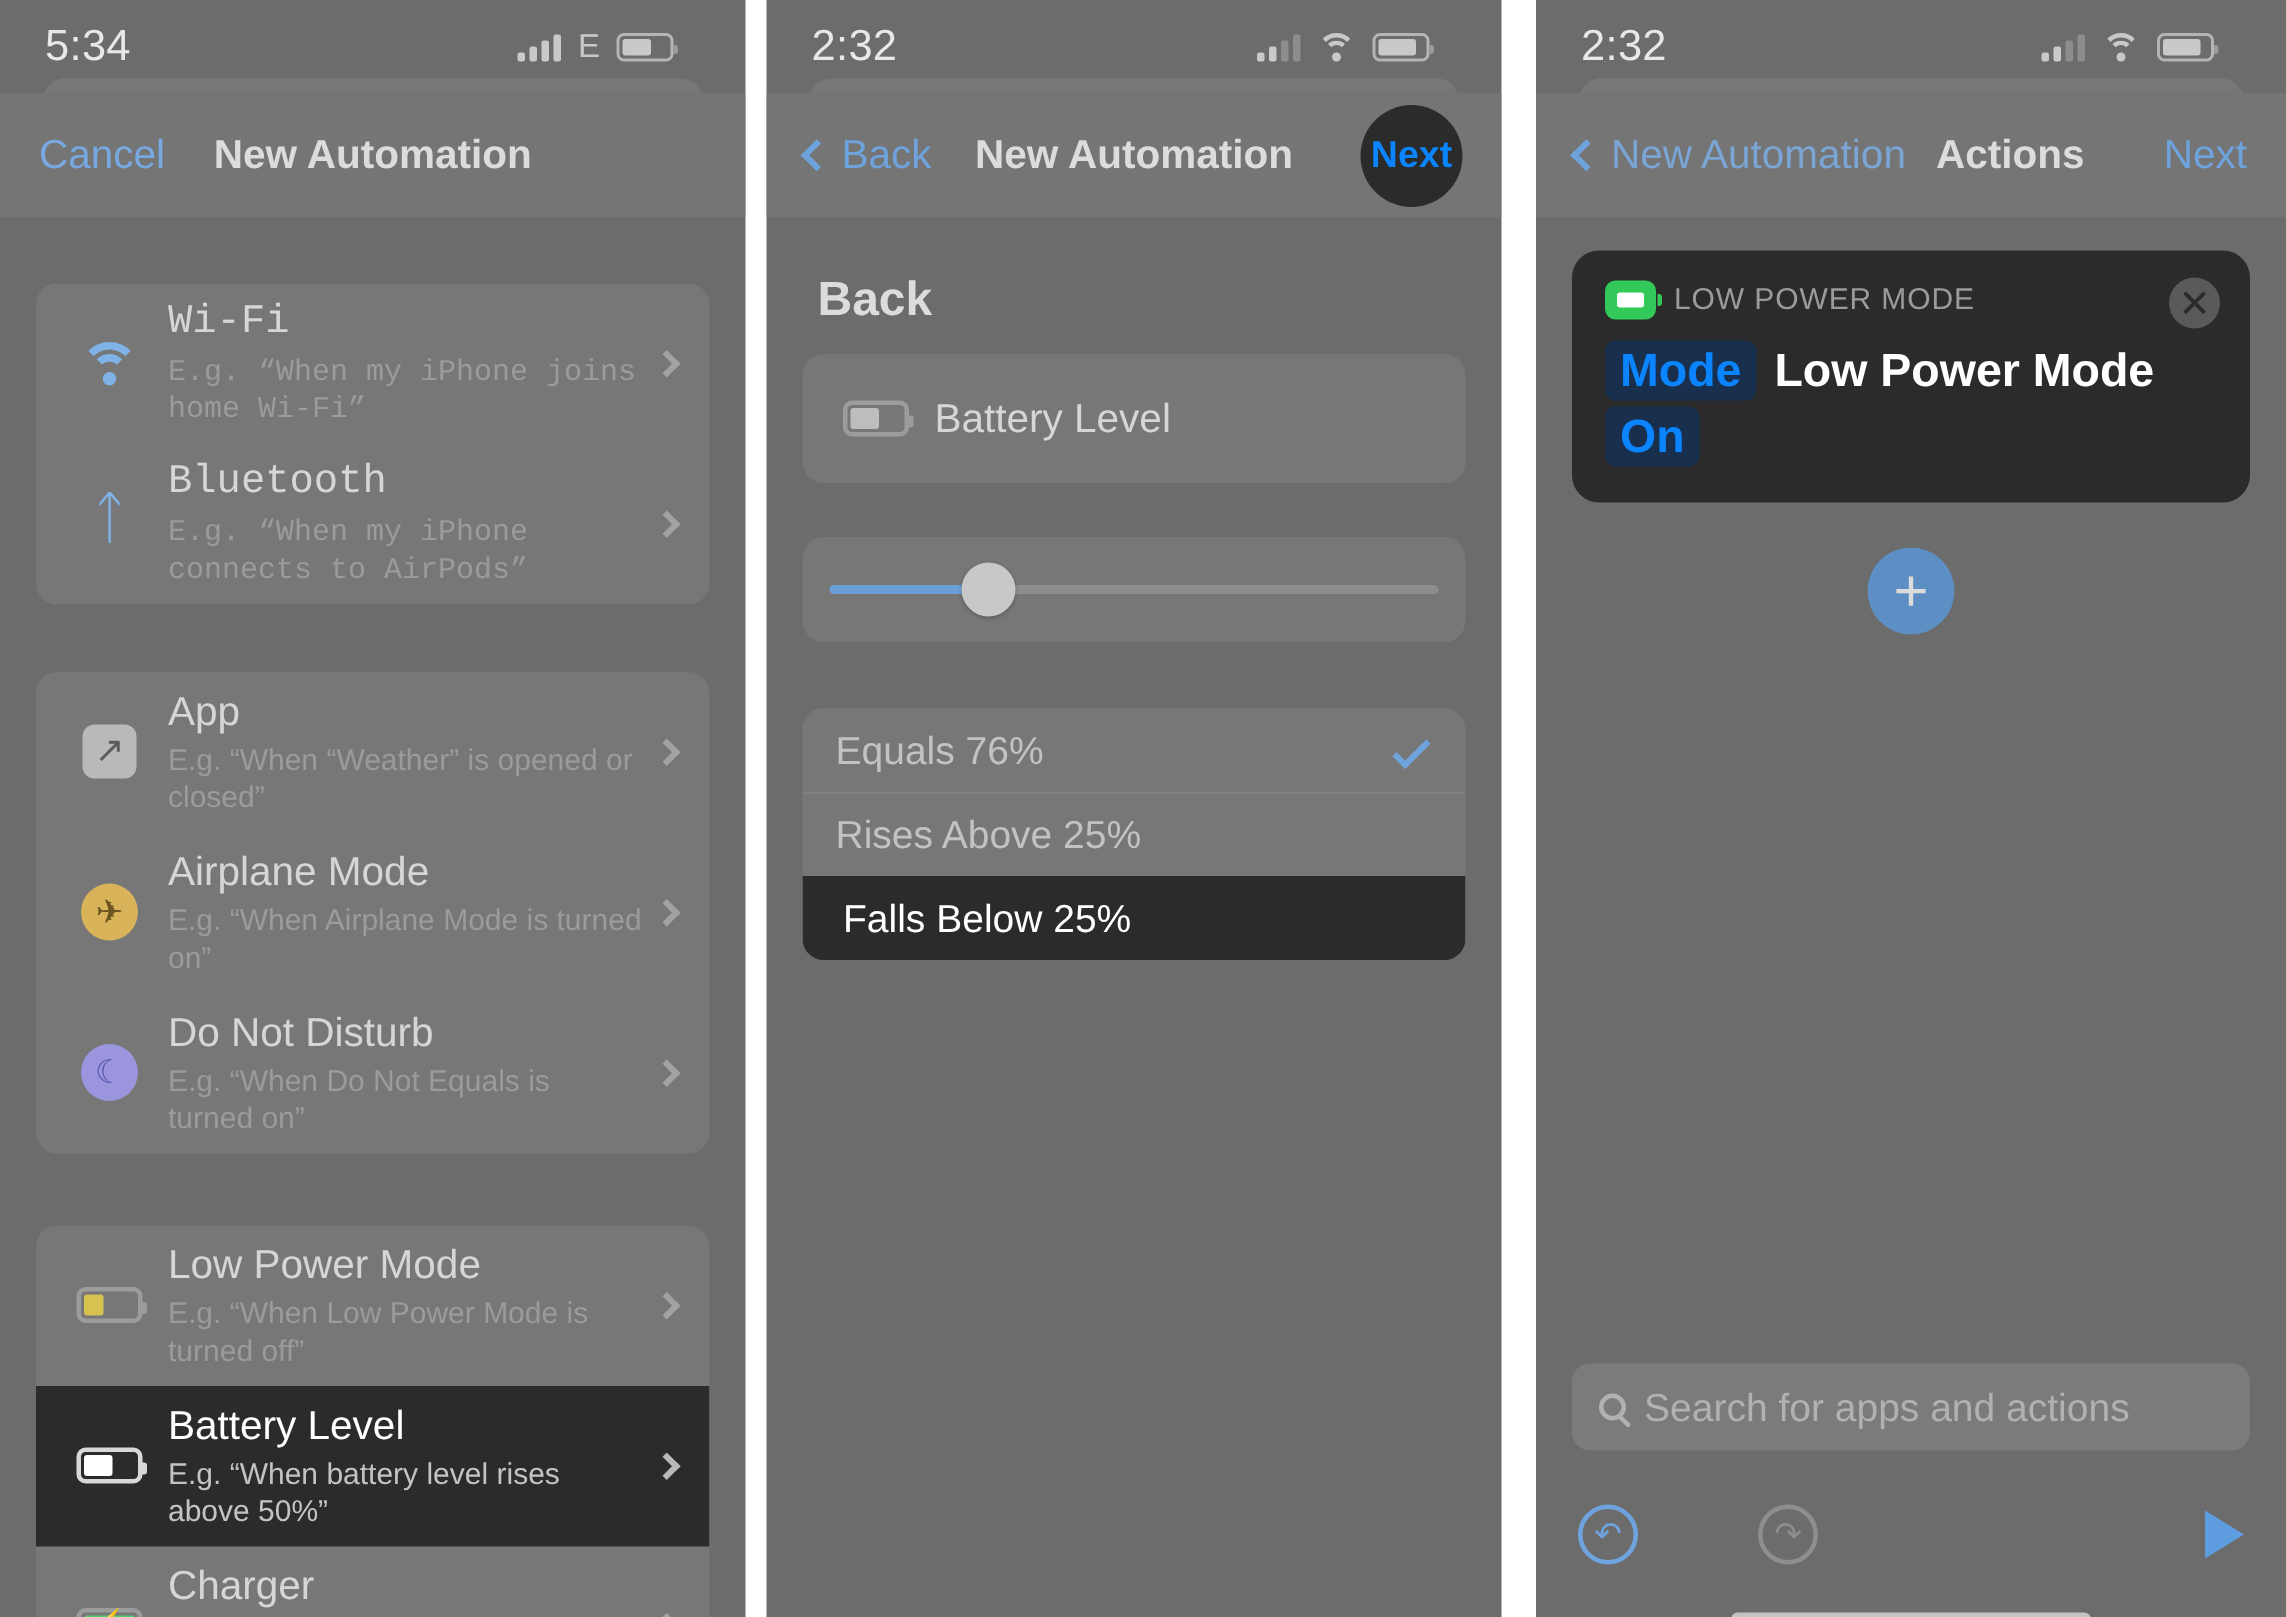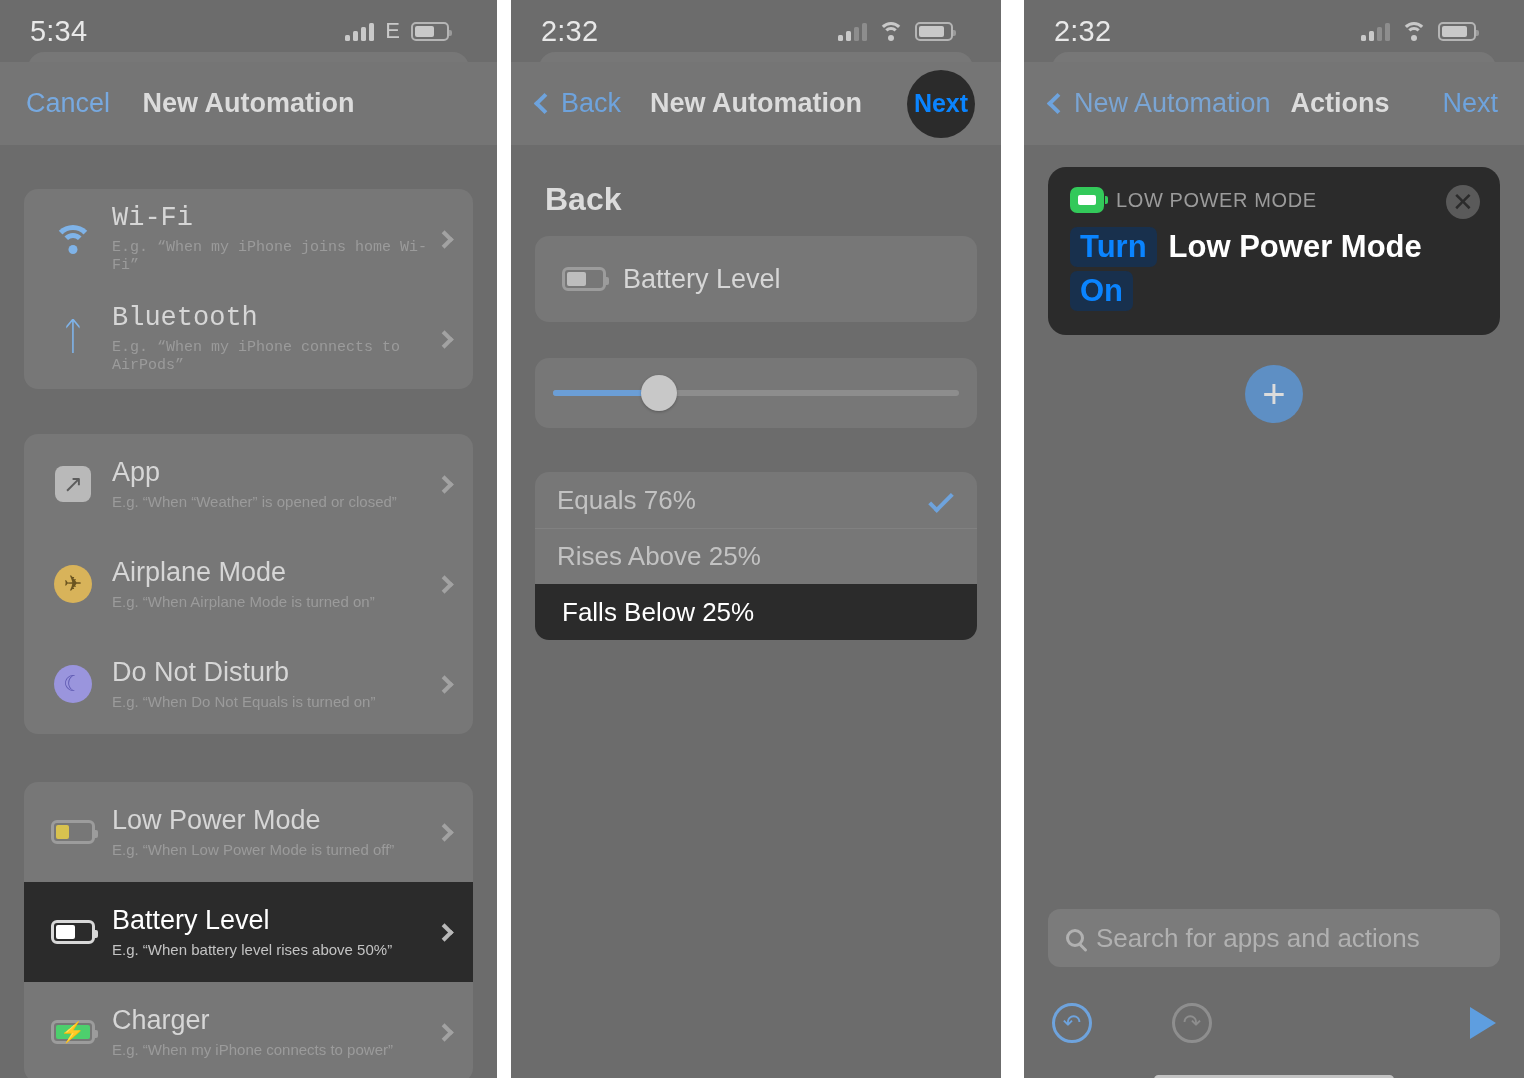--- a/index.html
+++ b/index.html
@@ -126,21 +126,21 @@
     position:relative;
     display:flex; align-items:center;
     min-height: 100px;
     padding: 10px 22px 10px 22px;
   }
   .row.sel { background:#2b2b2b; }
   .row-icon { width:54px; flex:0 0 54px; display:flex; align-items:center; justify-content:center; }
   .row-text { flex:1 1 auto; padding-left:12px; }
   .row-title { font-size:27px; color:#d6d6d6; line-height:1.22; }
   .row.sel .row-title { color:#ffffff; }
-  .row-sub { font-size:15px; color:#9b9b9b; margin-top:4px; line-height:1.25; }
+  .row-sub { font-size:20px; color:#9b9b9b; margin-top:4px; line-height:1.25; }
   .row.sel .row-sub { color:#c3c3c3; }
   .chev-right {
     width:13px; height:13px;
     border-top:4px solid #a2a2a2; border-right:4px solid #a2a2a2;
     transform: rotate(45deg); flex:0 0 auto; margin-left:10px;
   }
   .row.sel .chev-right { border-color:#b9b9b9; }
 
   
   .ic-wifi { width:40px; height:28px; position:relative; }
@@ -541,21 +541,21 @@
 
       <div class="action-card">
         <div class="action-head">
           <div class="ic-lpm-green">
               <i></i>
             </div>
           <div class="action-kicker">LOW POWER MODE</div>
         </div>
         <div class="close-x">✕</div>
         <div class="action-body">
-          <span class="tok">Turn</span>
+          <span class="tok">Mode</span>
           <span class="plain">Low Power Mode</span>
           <span class="tok">On</span>
         </div>
       </div>
 
       <div class="add-btn">
         <span>+</span>
       </div>
 
       <div class="bottom">

